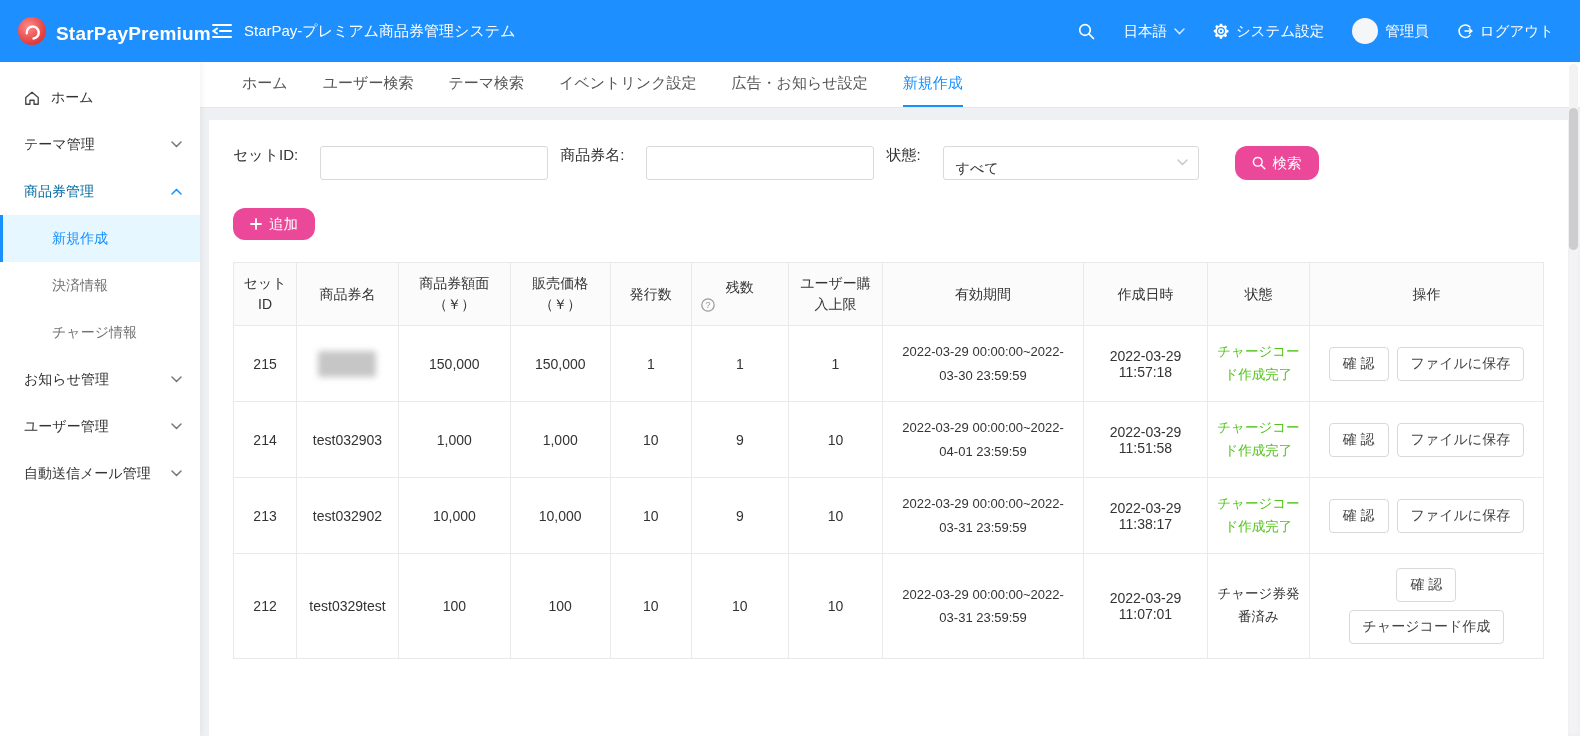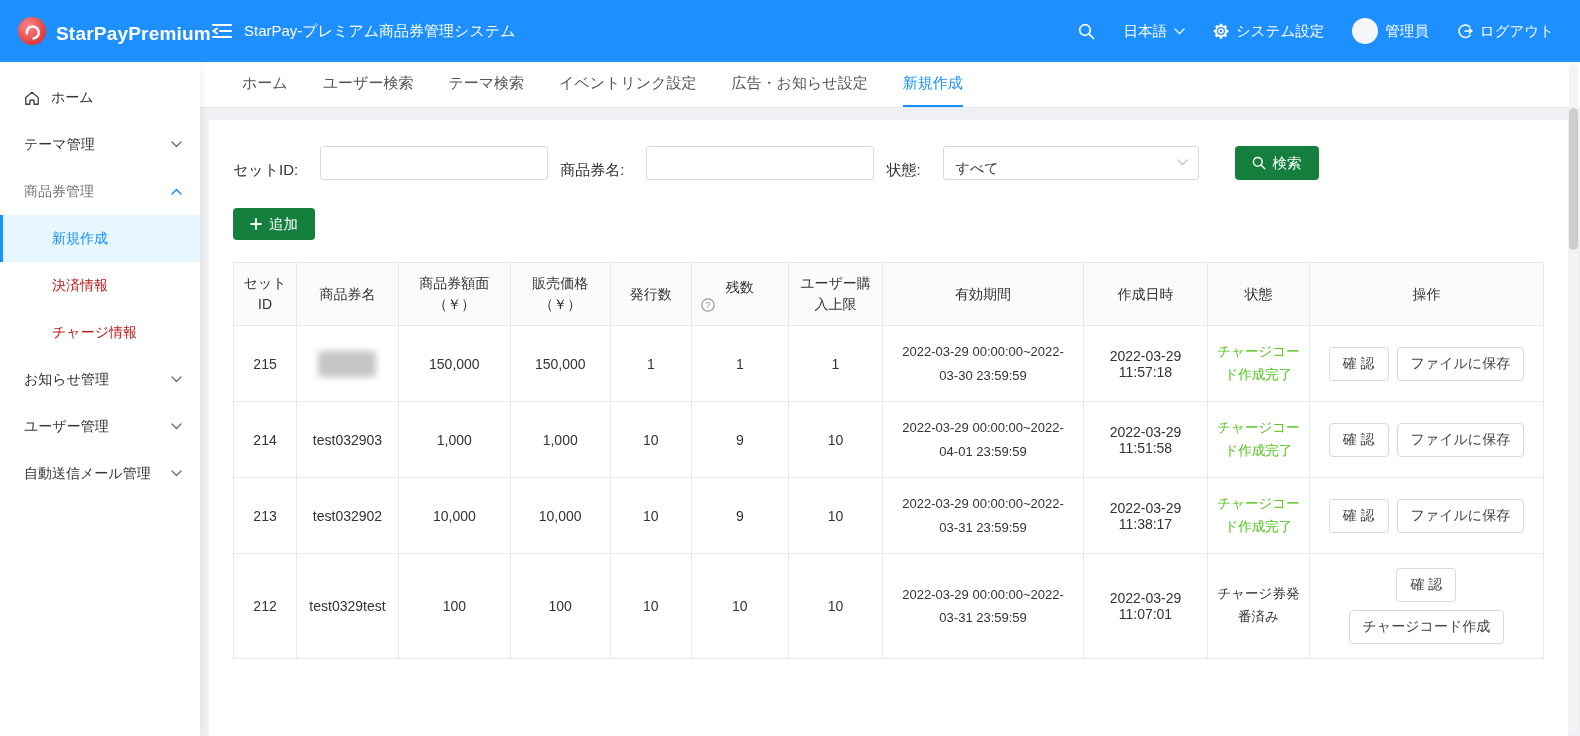--- a/index.html
+++ b/index.html
@@ -21,48 +21,48 @@
   .tb-group { display: flex; align-items: center; gap: 7px; cursor: pointer; white-space: nowrap; }
   .avatar { width: 26px; height: 26px; border-radius: 50%; background: #f4f6f8; display: inline-block; }
 
   
   .sidebar { position: fixed; left: 0; top: 62px; bottom: 0; width: 200px; background: #fff;
     box-shadow: 2px 0 6px rgba(0,0,0,.05); z-index: 5; padding-top: 12px; }
   .side-item { height: 47px; display: flex; align-items: center; padding: 0 18px 0 24px;
     color: #333; font-size: 14px; cursor: pointer; }
   .side-item .lbl { display: flex; align-items: center; gap: 11px; }
   .side-item .chev { margin-left: auto; display: flex; }
-  .side-item.open { color: #737373; }
+  .side-item.open { color: #0369a1; }
   .side-item.open svg.mono { stroke: #1890ff; }
   .side-sub { height: 47px; display: flex; align-items: center; padding-left: 52px;
-    color: #b91c1c; font-size: 14px; cursor: pointer; }
+    color: #737373; font-size: 14px; cursor: pointer; }
   .side-sub.selected { background: #e6f7ff; color: #1890ff; box-shadow: inset 3px 0 0 #1890ff; }
 
   
   .main { position: fixed; left: 200px; right: 0; top: 62px; bottom: 0; background: #eef0f4; overflow: hidden; }
   .tabsbar { background: #fff; height: 46px; display: flex; align-items: stretch; gap: 35px;
     padding: 0 42px; border-bottom: 1px solid #e8e8e8; }
   .tab { display: flex; align-items: center; font-size: 15px; color: #555; cursor: pointer;
     border-bottom: 2px solid transparent; white-space: nowrap; }
   .tab.active { color: #1890ff; border-bottom-color: #1890ff; }
 
   .content { padding: 12px 12px 0 9px; height: calc(100% - 46px); }
   .card { background: #fff; height: 100%; padding: 26px 24px; overflow: hidden; }
 
   
-  .filter-row { display: flex; align-items: flex-end; gap: 12px; }
+  .filter-row { display: flex; align-items: flex-start; gap: 12px; }
   .f-label { font-size: 15px; color: #333; margin-right: 10px; white-space: nowrap; }
   .f-label.ml { }
   .f-input { width: 228px; height: 34px; border: 1px solid #d9d9d9; border-radius: 3px;
     padding: 0 10px; font-size: 14px; color: #333; outline: none; }
   .f-select { position: relative; width: 256px; height: 34px; border: 1px solid #d9d9d9;
     border-radius: 3px; display: flex; align-items: center; padding: 12px 30px 0 12px;
     font-size: 14px; color: #333; background: #fff; cursor: pointer; }
   .f-select .sel-chev { position: absolute; right: 10px; top: 12px; }
-  .btn-primary { background: #15803d; color: #fff; border: none; border-radius: 4px; height: 34px;
+  .btn-primary { background: #ec4899; color: #fff; border: none; border-radius: 12px; height: 34px;
     padding: 0 17px; font-size: 14.5px; display: inline-flex; align-items: center; gap: 7px; cursor: pointer; }
   .search-btn { margin-left: 24px; }
   .add-btn { margin-top: 28px; height: 32px; }
 
   
   table.grid { width: 100%; border-collapse: collapse; table-layout: fixed; margin-top: 22px; padding-left: 40px; }
   .grid th, .grid td { border: 1px solid #e9e9e9; text-align: center; vertical-align: middle;
     font-size: 14px; color: #333; padding: 10px 6px; word-break: break-word; }
   .grid th { background: #fbfbfb; font-weight: 500; height: 62px; line-height: 1.5; }
   .grid td { height: 76px; }

